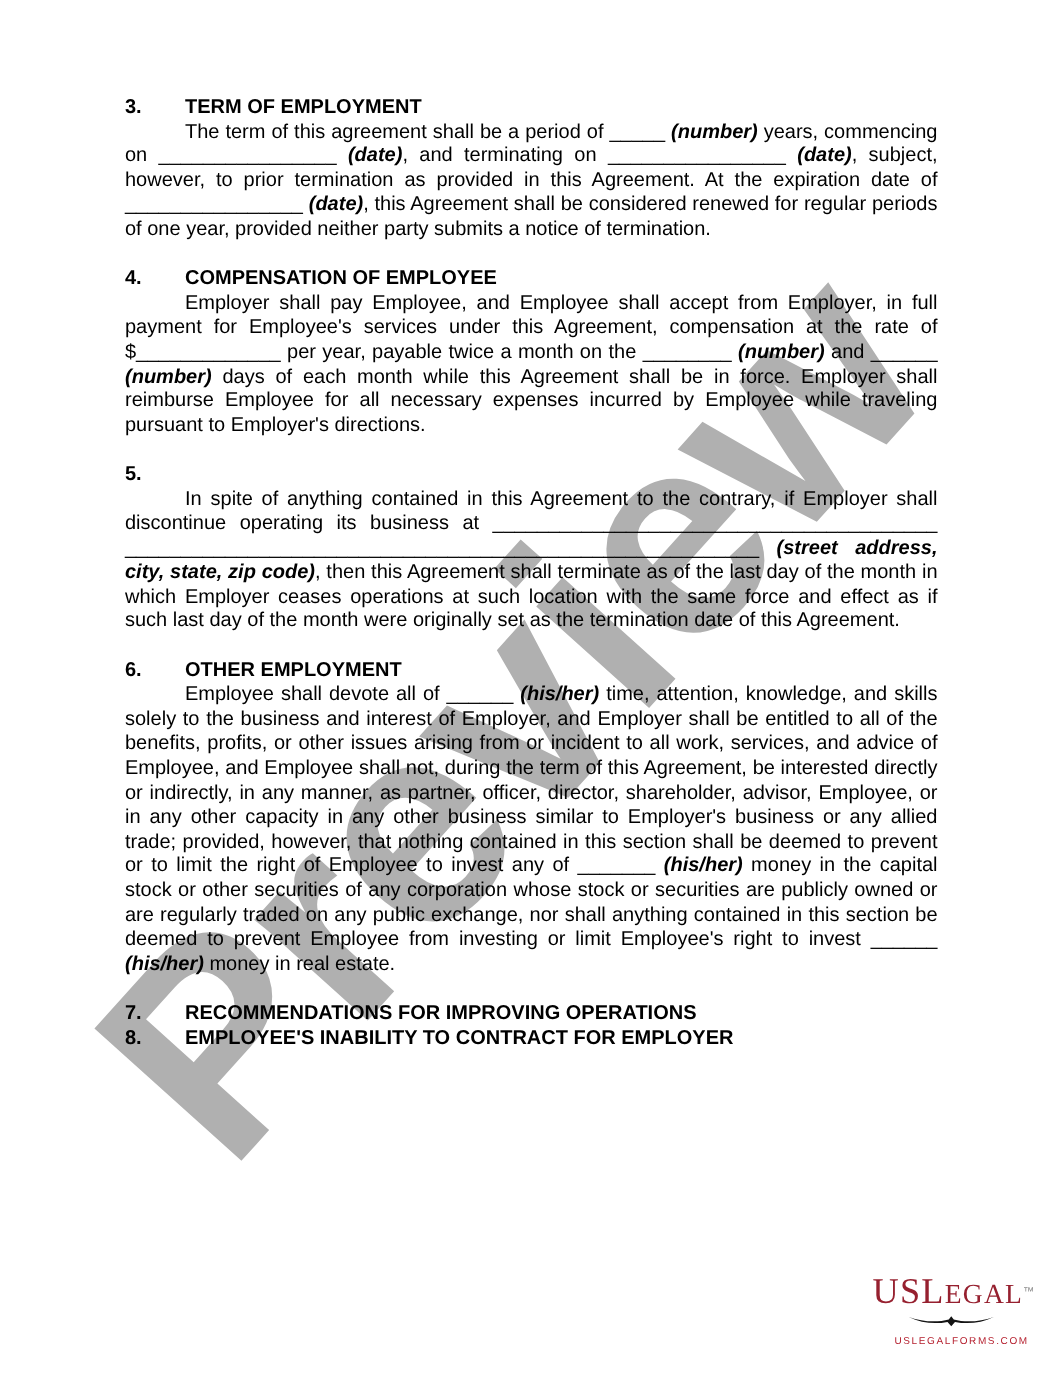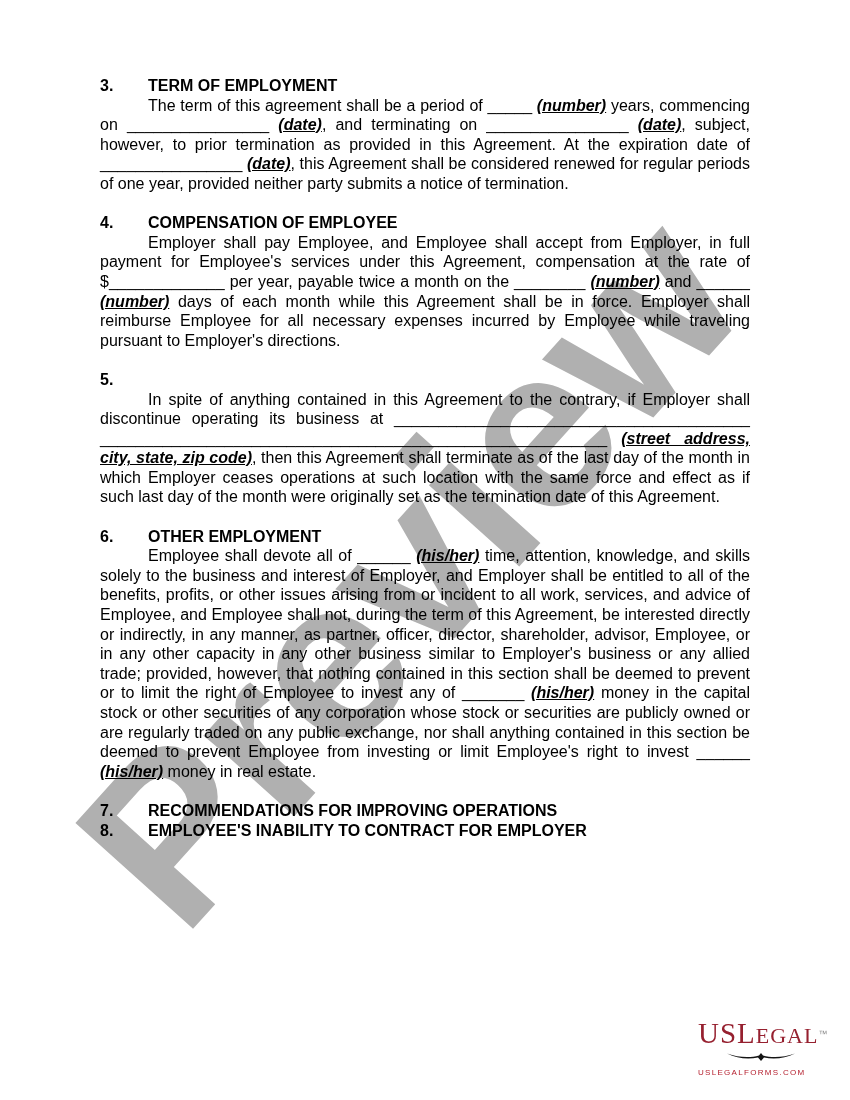--- a/index.html
+++ b/index.html
@@ -43,27 +43,27 @@
     text-align: justify;
   }
   .para.indent { text-indent: 48px; }
   .heading {
     display: flex;
     font-weight: bold;
     margin: 0;
   }
   .heading .num { flex: 0 0 48px; width: 48px; }
   .heading.gap-after { margin-bottom: 19.6px; }
-  .bi { font-weight: bold; font-style: italic; text-decoration: underline; }
+  .bi { font-weight: bold; font-style: italic; }
   .logo {
     position: absolute;
     left: 698px;
     top: 1020px;
     width: 125px;
-    text-align: left;
+    text-align: right;
     z-index: 1;
   }
   .brand {
     font-family: "Liberation Serif", serif;
     letter-spacing: 1px;
     white-space: nowrap;
     line-height: 26px;
   }
   .brand .b-main { font-size: 29px; }
   .brand .b-small { font-size: 22px; }

